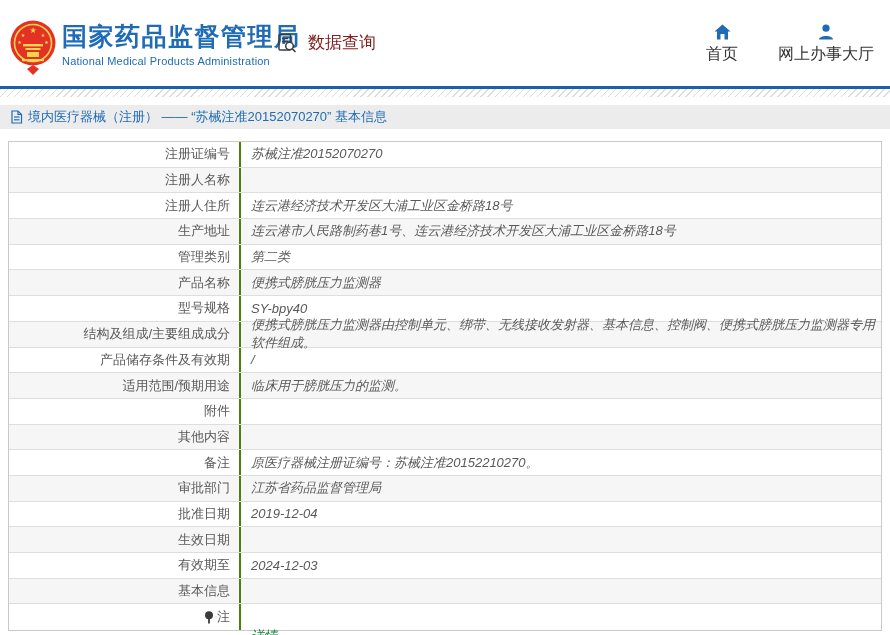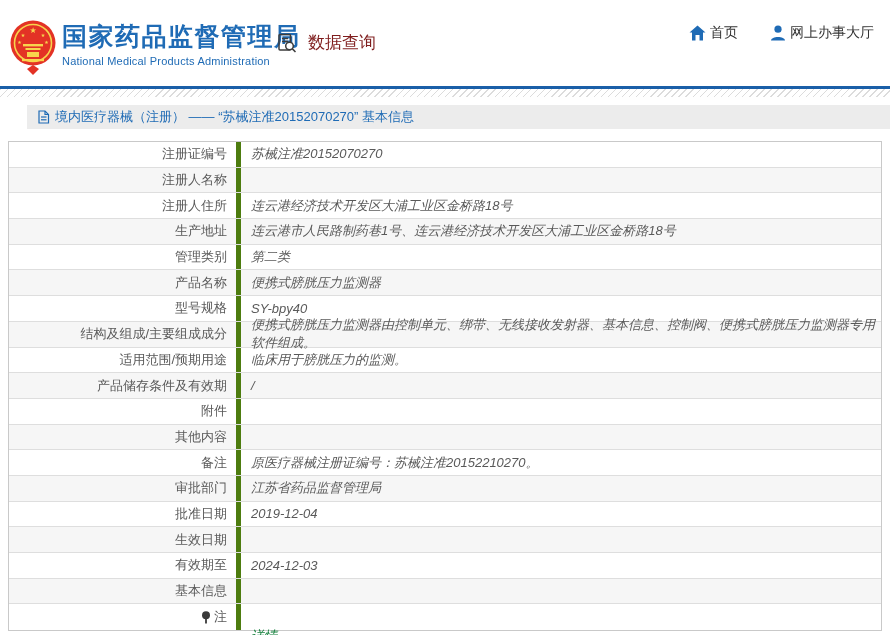--- a/index.html
+++ b/index.html
@@ -14,38 +14,38 @@
 
   
   .header { position: relative; height: 86px; background:#fff; }
   .emblem { position:absolute; left:10px; top:18px; }
   .title-block { position:absolute; left:62px; top:23px; }
   .title-cn { color:#1f6bb5; font-size:25px; font-weight:bold; letter-spacing:1.5px; line-height:1.1; }
   .title-en { color:#1f6bb5; font-size:11px; margin-top:4px; letter-spacing:0.2px; }
   .data-query { position:absolute; left:276px; top:31px; display:flex; align-items:flex-end; gap:11px;
                 color:#7f1d1d; font-size:17px; cursor:pointer; }
   .top-nav { position:absolute; right:16px; top:24px; display:flex; gap:32px; }
-  .nav-item { display:flex; flex-direction:row; align-items:center; gap:4px;
-              font-size:14px; color:#333; cursor:pointer; min-width:48px; }
+  .nav-item { display:flex; flex-direction:column; align-items:center; gap:4px;
+              font-size:16px; color:#333; cursor:pointer; min-width:48px; }
 
   .blue-line { height:3px; background:#1a5fa8; }
   .hatch-band { height:8px;
     background: repeating-linear-gradient(135deg, #dcdcdc 0px, #dcdcdc 1px, #ffffff 1px, #ffffff 5px); }
 
   
   .breadcrumb { margin-top:8px; height:24px; background:#ececec; display:flex; align-items:center;
-                padding-left:10px; gap:5px; color:#1f6bb5; font-size:13px;margin-left:27px; }
+                padding-left:10px; gap:5px; color:#1f6bb5; font-size:13px; }
 
   
   .info-table { margin:12px 8px 0 8px; border:1px solid #c9c9c9; }
   .row { display:flex; height:25.7px; border-bottom:1px solid #dedede;
          font-size:13px; color:#595959; align-items:stretch; background:#fff; }
   .row:last-child { border-bottom:none; }
   .row:nth-child(even) { background:#f6f6f6; }
-  .cell-label { width:232px; border-right:5px solid #4d7c0f;
+  .cell-label { width:232px; border-right:2px solid #4d7c0f;
                 display:flex; align-items:center; justify-content:flex-end;
                 padding-right:9px; gap:3px; text-align:right; }
   .cell-value { flex:1; display:flex; align-items:center; padding-left:10px;font-style:italic; }
   a.detail { color:#15803d; text-decoration:none; cursor:pointer;margin-top:38px; }
 </style>
 </head>
 <body>
 
 <div class="header">
 
@@ -177,32 +177,32 @@
     <div class="row">
       <div class="cell-label">
         <span>结构及组成/主要组成成分</span>
       </div>
       <div class="cell-value">
         <span>便携式膀胱压力监测器由控制单元、绑带、无线接收发射器、基本信息、控制阀、便携式膀胱压力监测器专用软件组成。</span>
       </div>
     </div>
     <div class="row">
       <div class="cell-label">
+        <span>产品储存条件及有效期</span>
+      </div>
+      <div class="cell-value">
+        <span>/</span>
+      </div>
+    </div>
+    <div class="row">
+      <div class="cell-label">
         <span>适用范围/预期用途</span>
       </div>
       <div class="cell-value">
         <span>临床用于膀胱压力的监测。</span>
-      </div>
-    </div>
-    <div class="row">
-      <div class="cell-label">
-        <span>产品储存条件及有效期</span>
-      </div>
-      <div class="cell-value">
-        <span>/</span>
       </div>
     </div>
     <div class="row">
       <div class="cell-label">
         <span>附件</span>
       </div>
       <div class="cell-value">
         <span></span>
       </div>
     </div>

